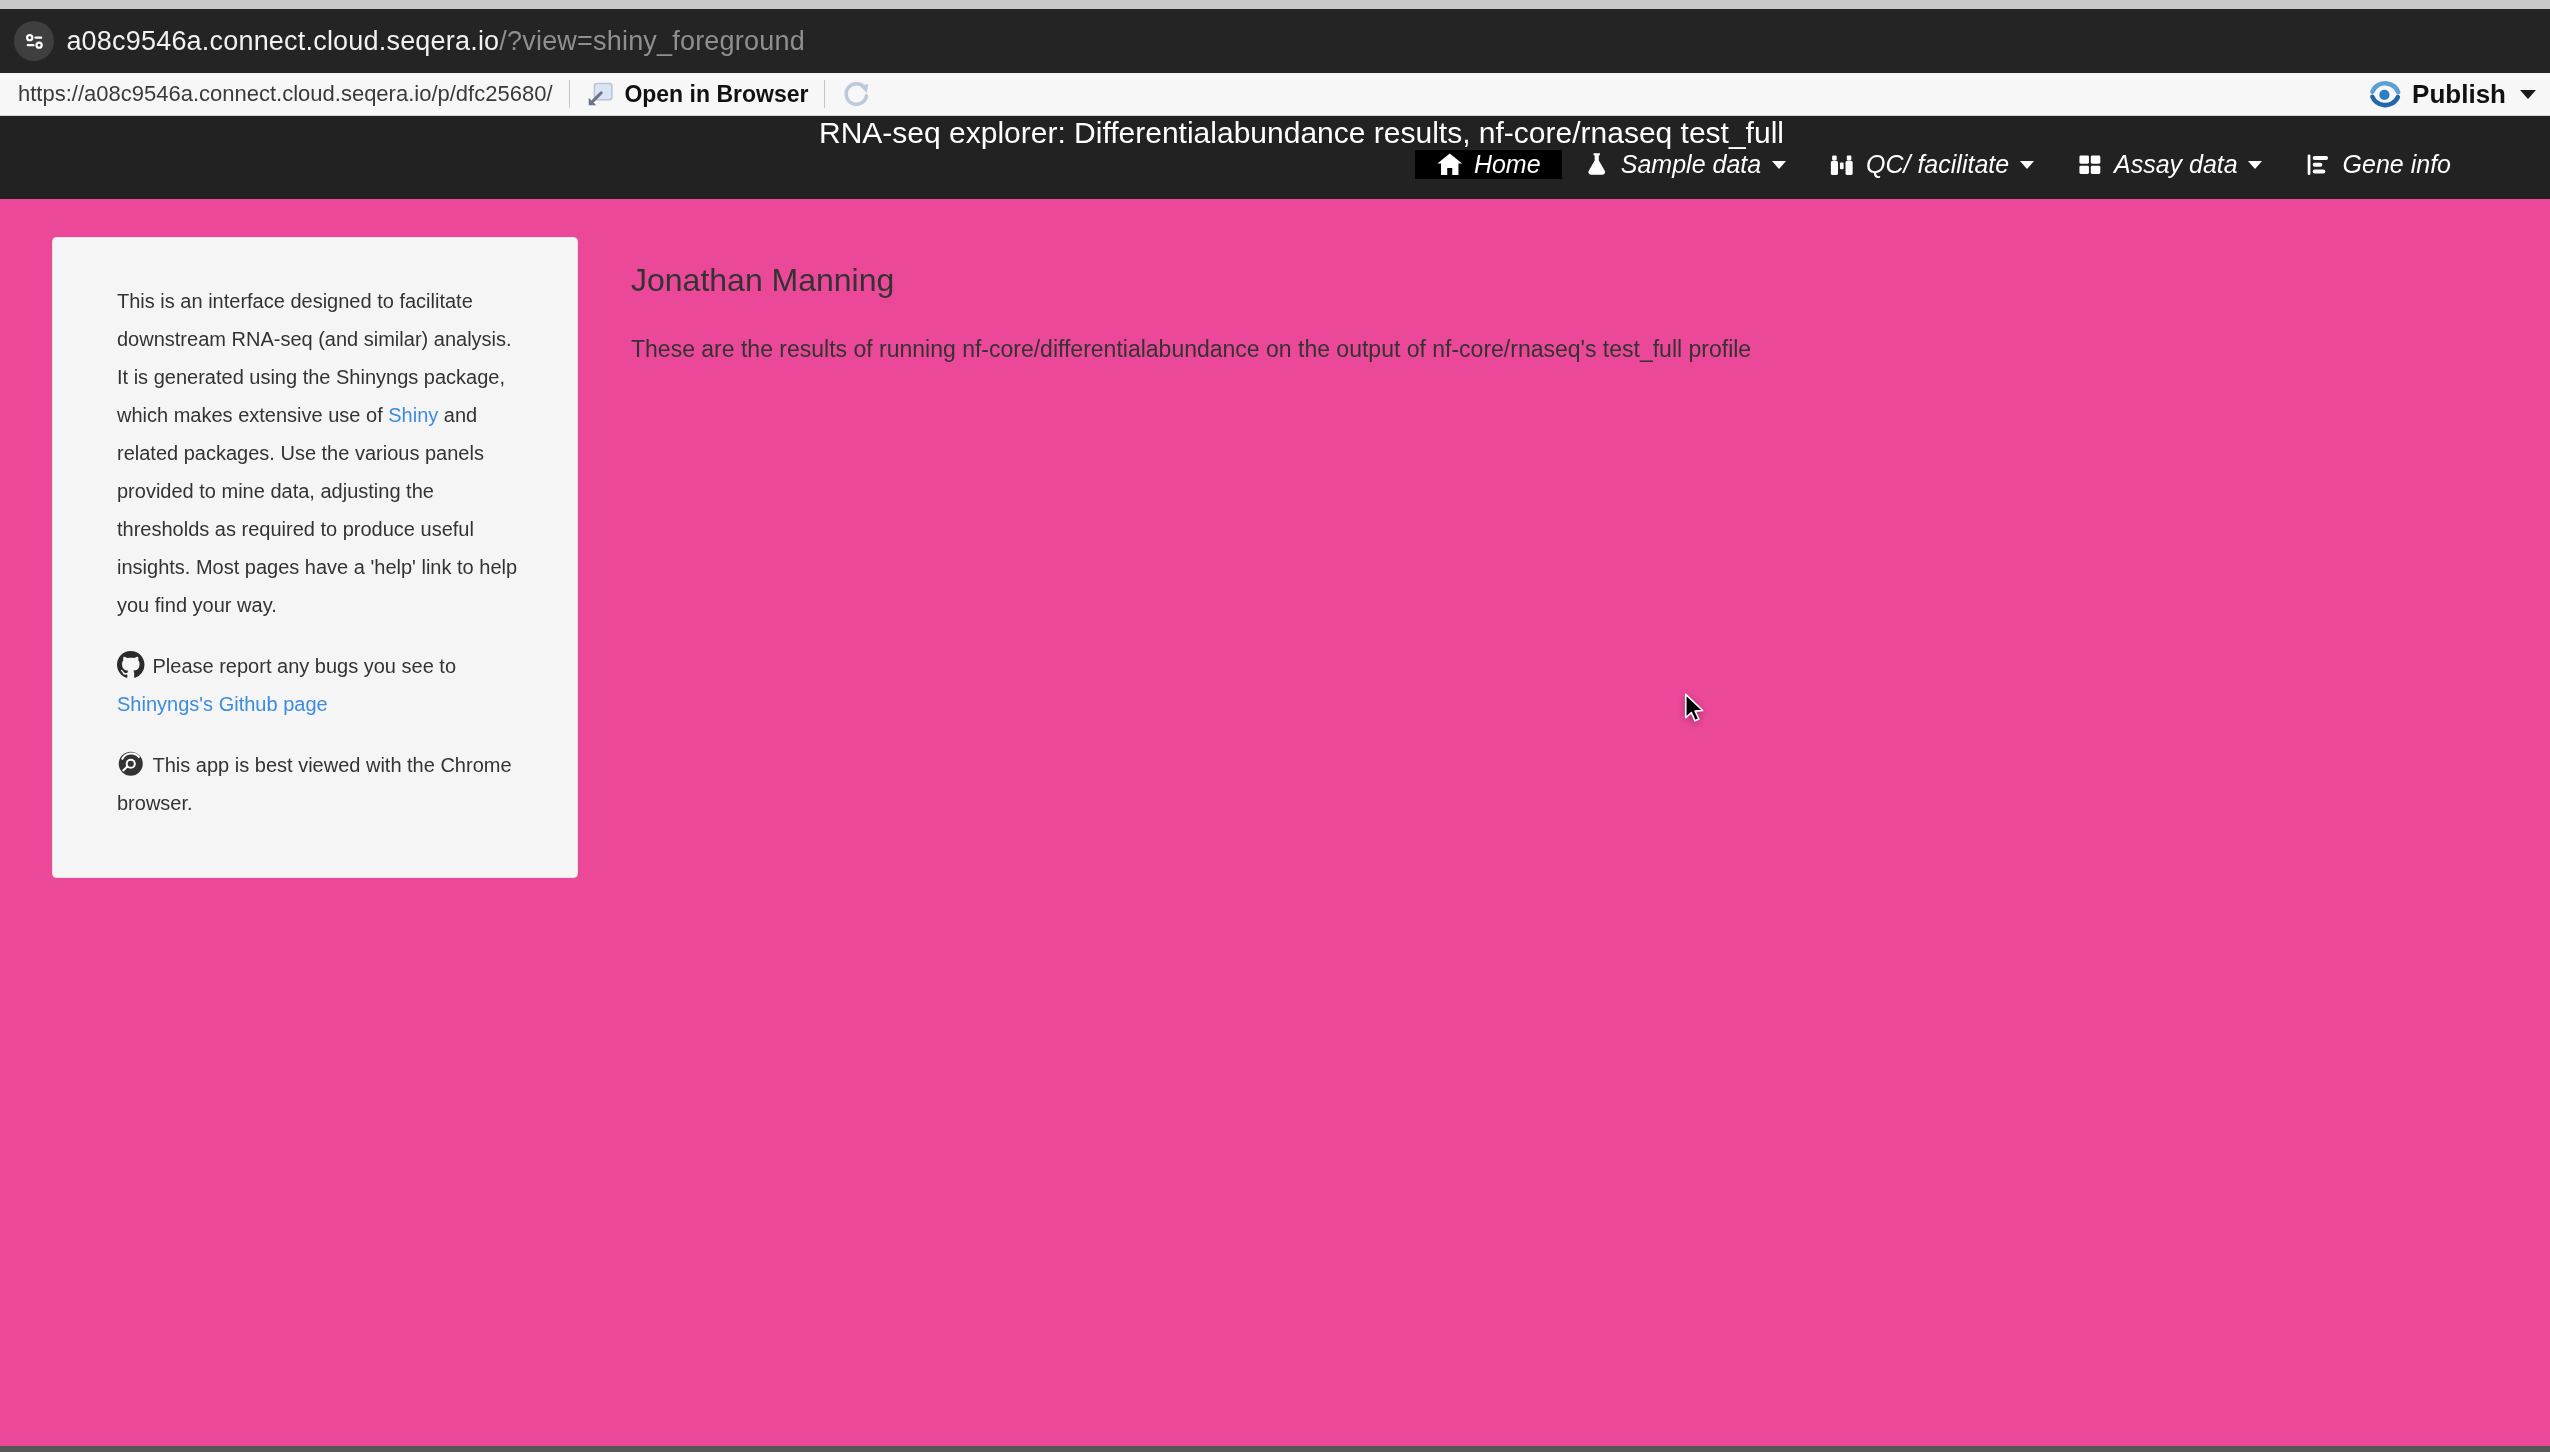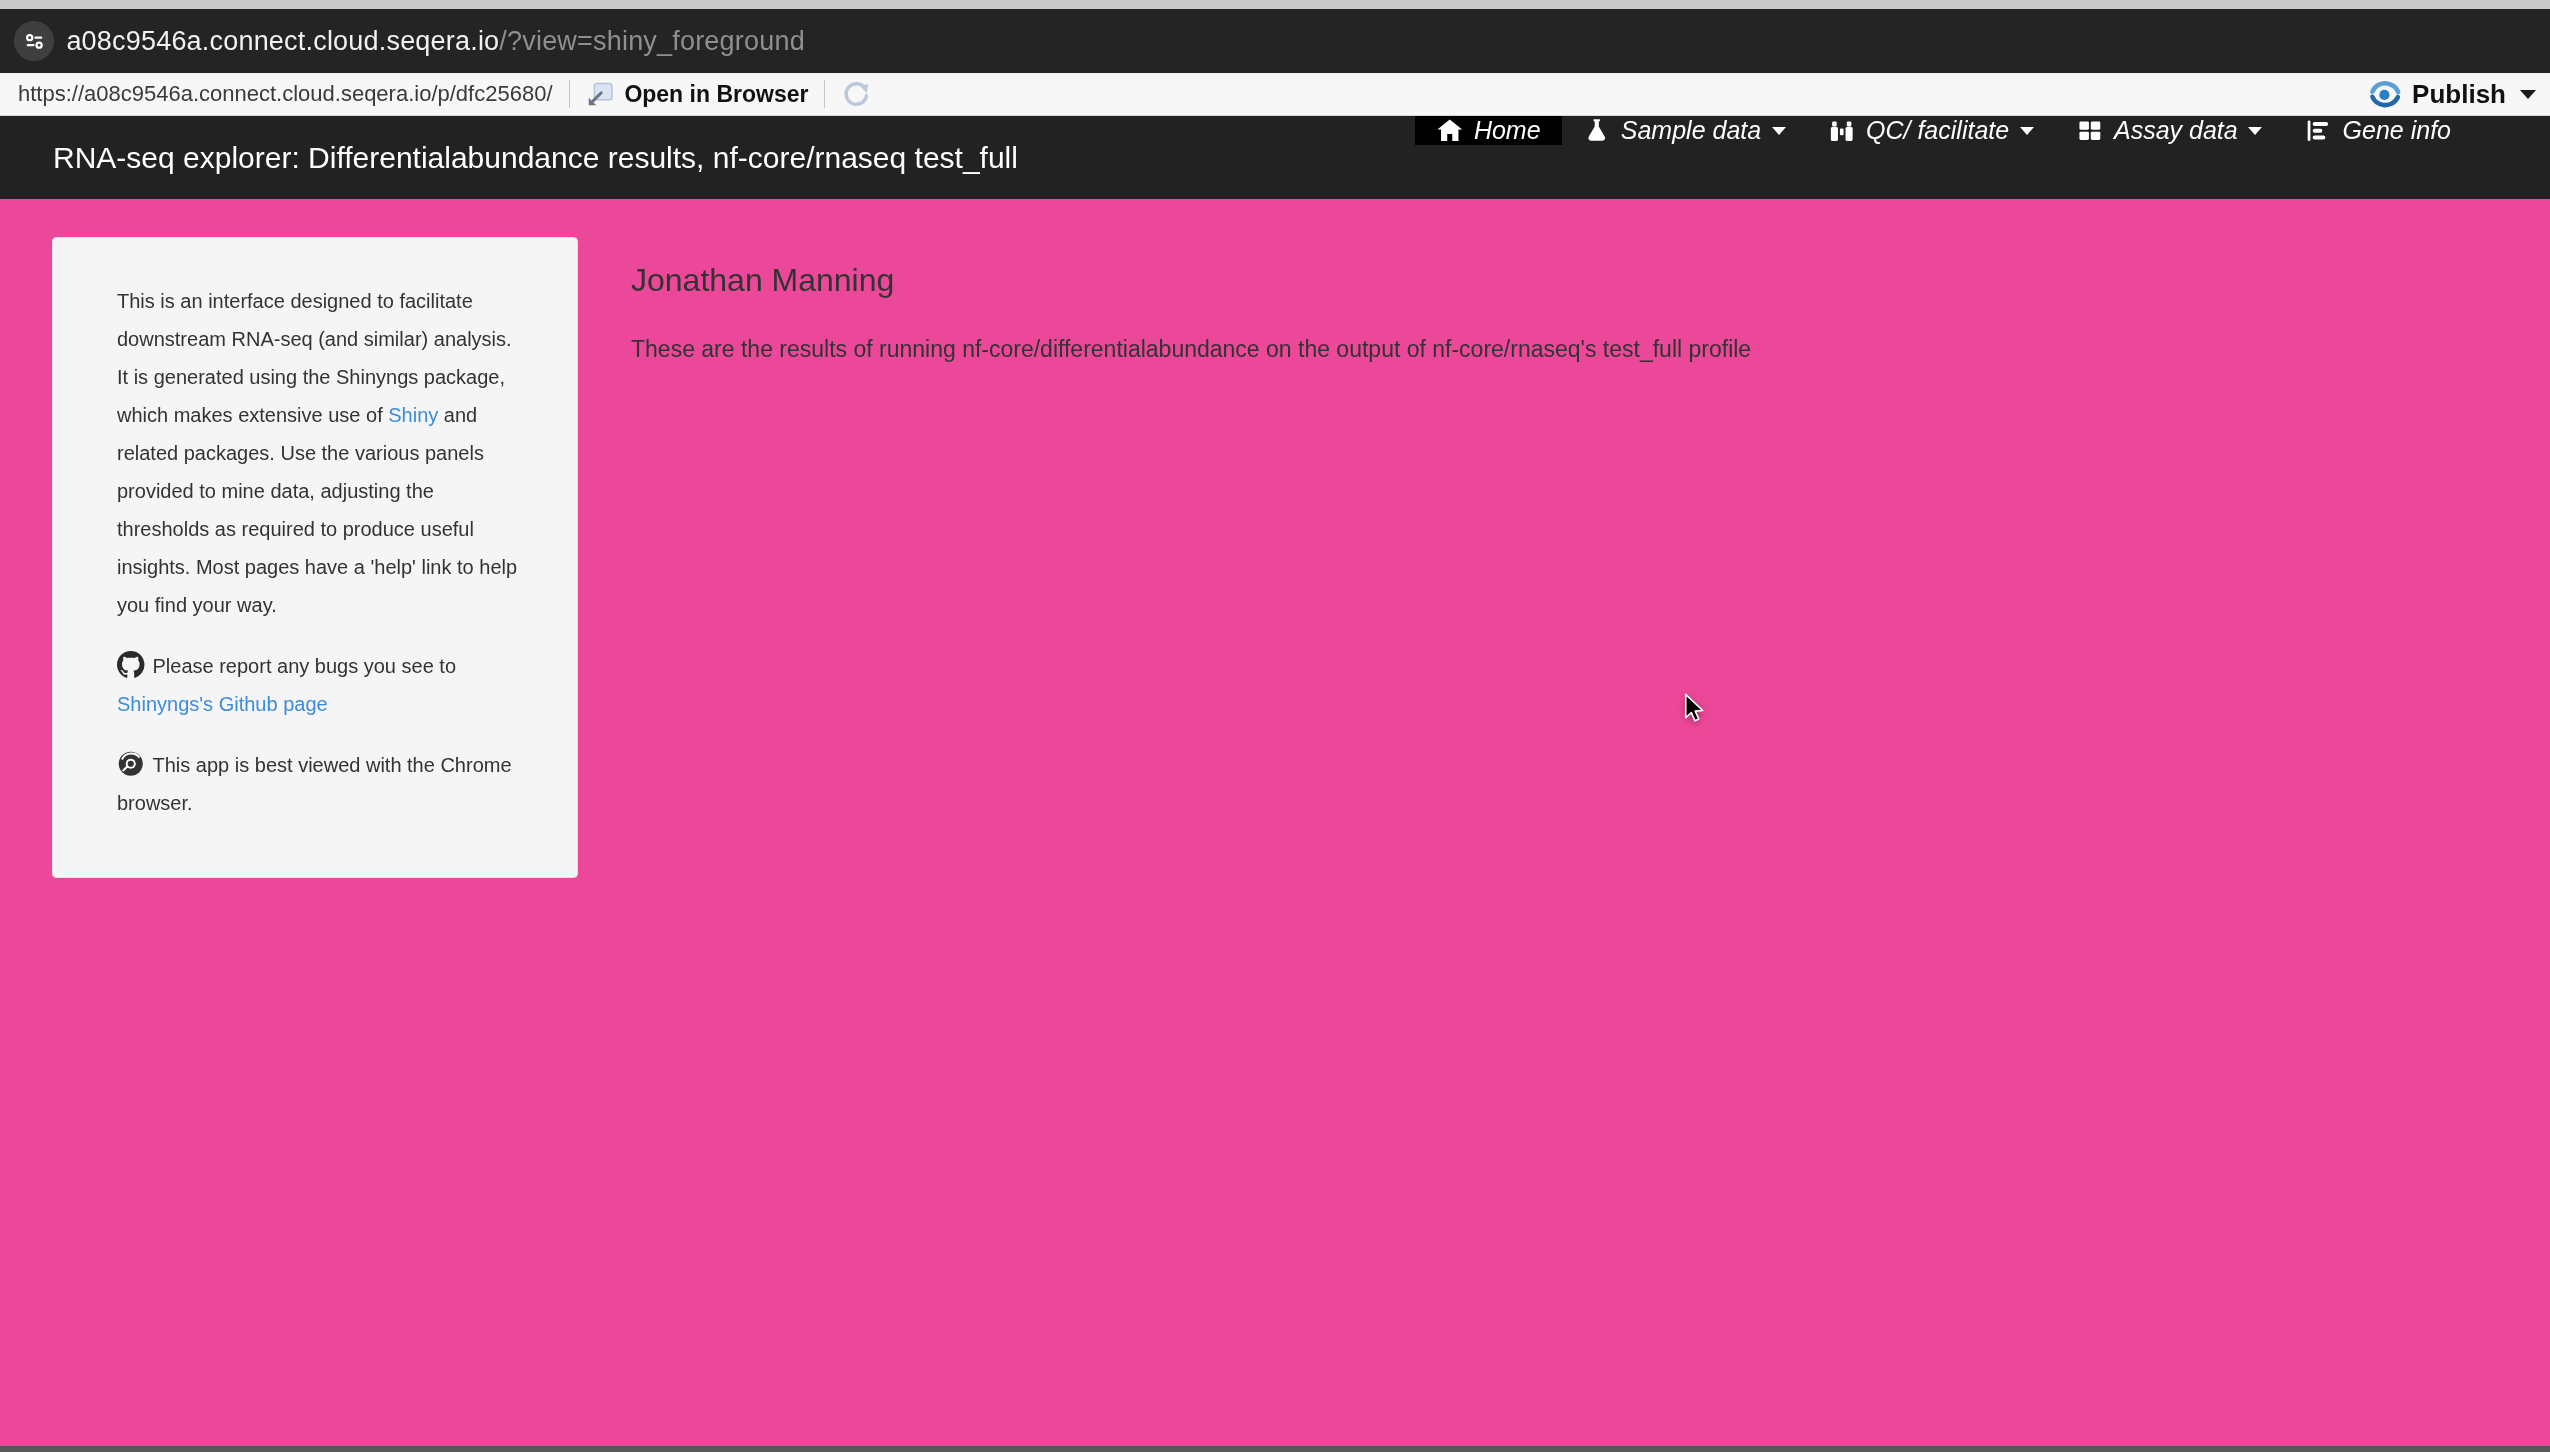--- a/index.html
+++ b/index.html
@@ -52,21 +52,21 @@
   .tb-publish .tb-publish-label { font-size: 26px; font-weight: 700; color: #111; }
   .caret-dark {
     width: 0; height: 0; margin-left: 14px;
     border-left: 8px solid transparent; border-right: 8px solid transparent;
     border-top: 9px solid #1a1a1a;
   }
 
   
   .navbar {
     height: 83px; background: #222222;
-    display: flex; align-items: stretch;
+    display: flex; align-items: stretch; flex-direction: column;
   }
   .nav-title {
     align-self: center;
     margin-left: 53px;
     font-size: 30px; color: #ffffff; white-space: nowrap;
   }
   .nav-items { margin-left: auto; margin-right: 78px; display: flex; align-items: flex-start; font-style: italic; }
   .nav-item {
     display: flex; align-items: center;
     padding: 0 21px; color: #fff; text-decoration: none;

